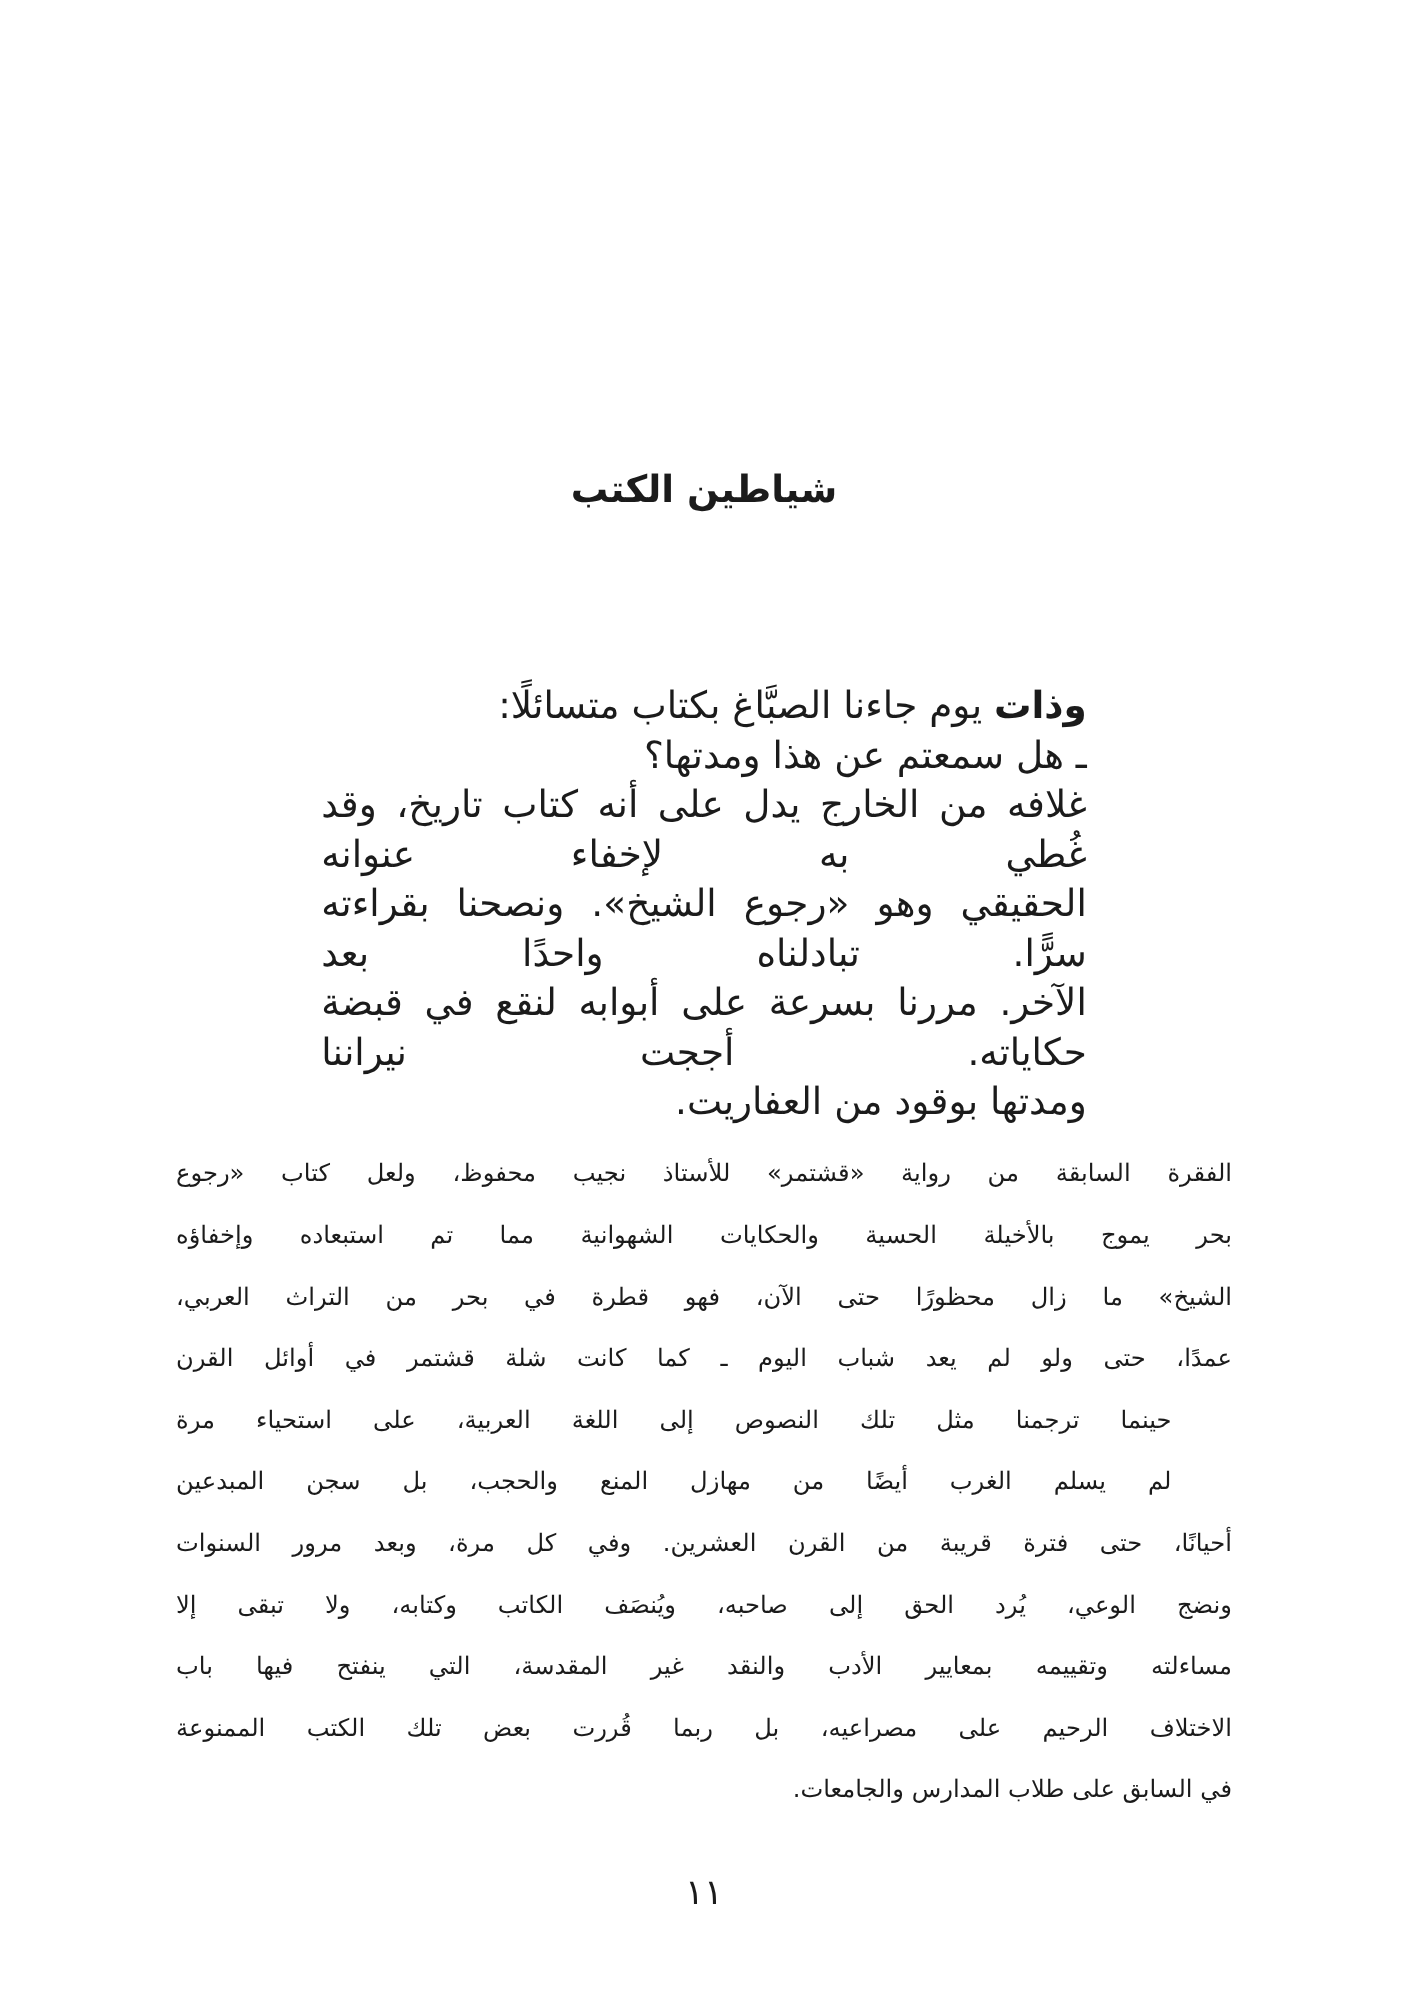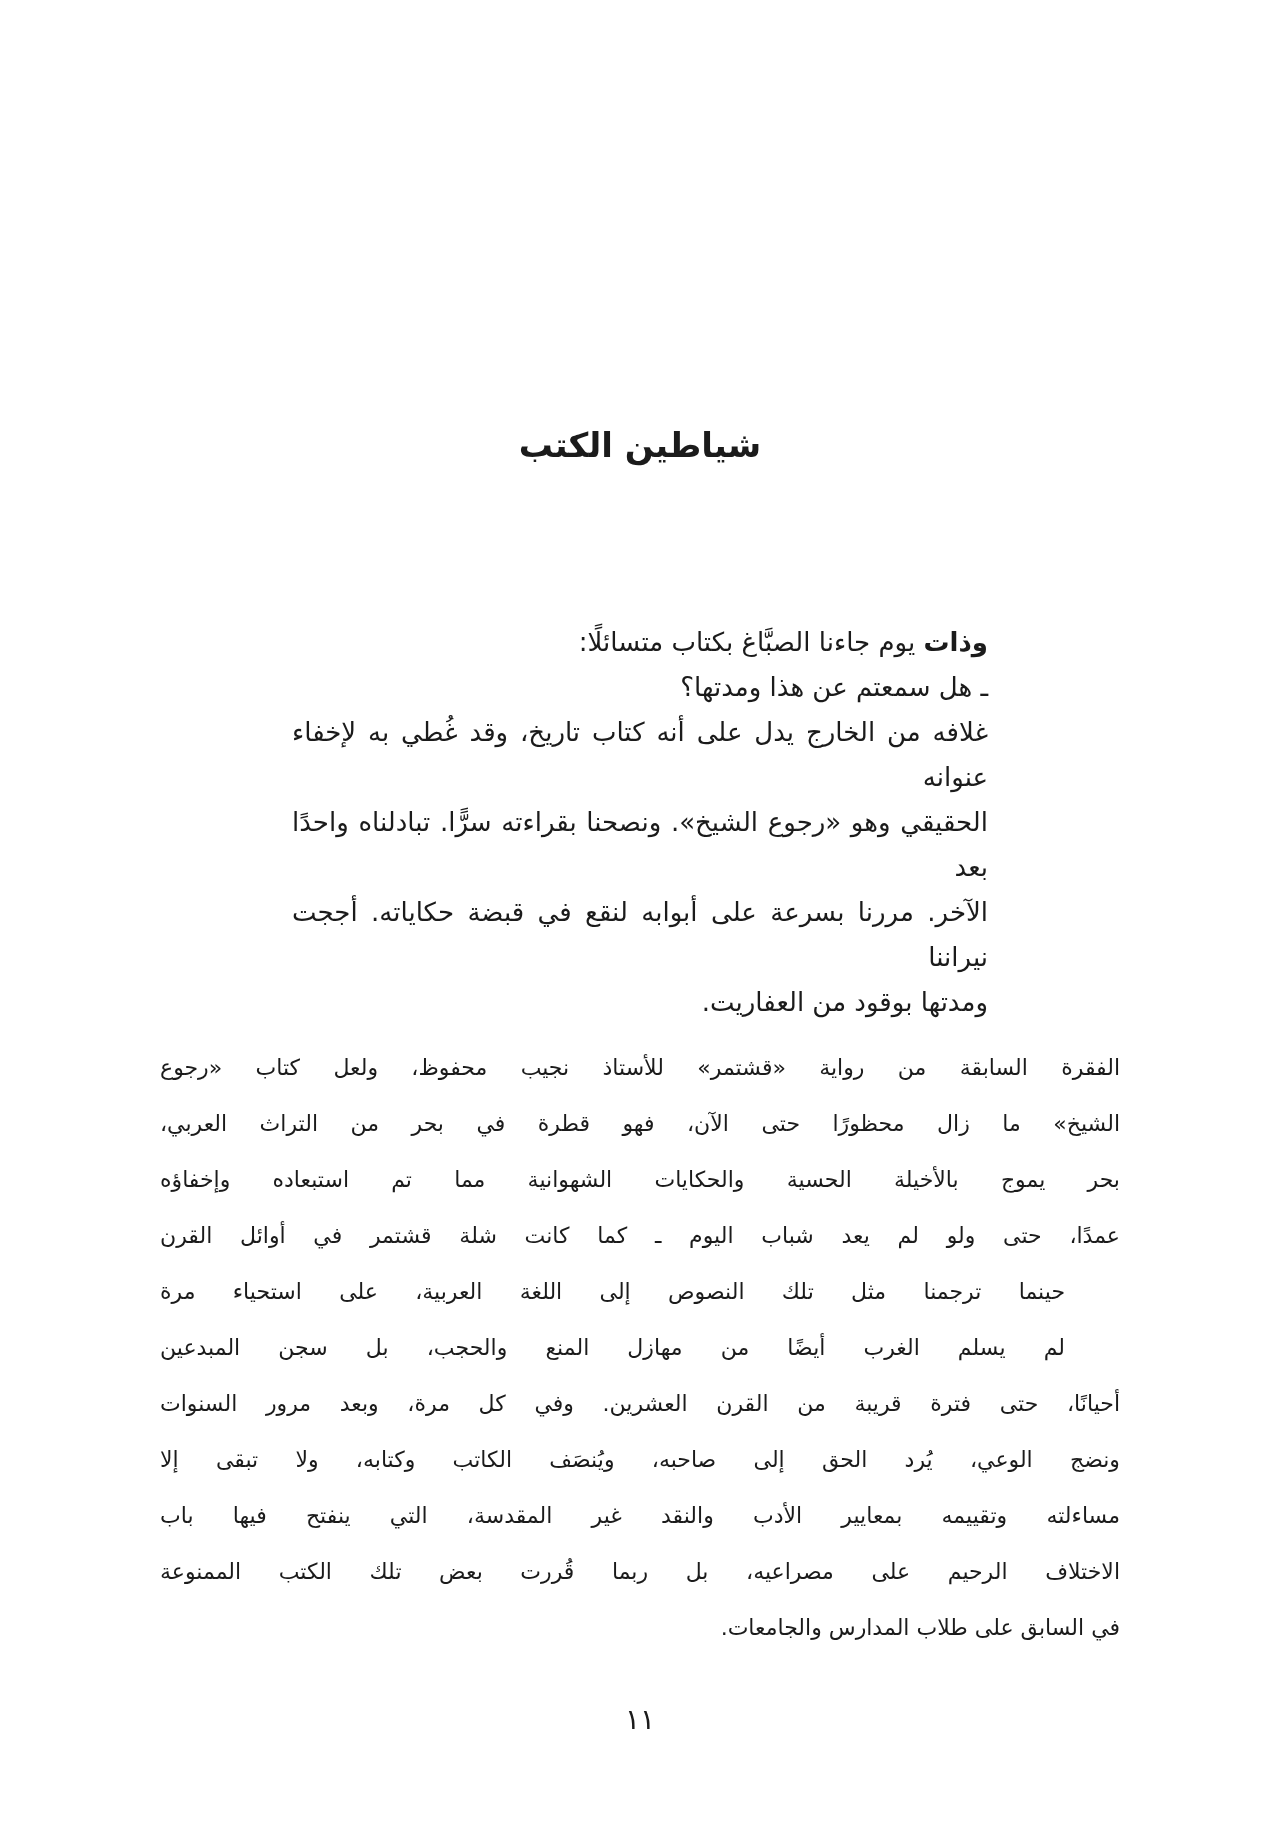--- a/index.html
+++ b/index.html
@@ -23,21 +23,21 @@
   .title {
     margin: 0 160px;
     text-align: center;
     font-size: 34px;
     line-height: 50px;
     font-weight: bold;
     letter-spacing: 0;
   }
   .quote {
     margin: 150px 292px 0 292px; 
-    font-size: 26px;
+    font-size: 34px;
     line-height: 45px;
   }
   .body-text {
     margin: 15px 160px 0 160px;
     font-size: 22px;
     line-height: 56px;
   }
   .t-line {
     white-space: nowrap;
     overflow: visible;
@@ -53,21 +53,21 @@
   }
   .indent {
     padding-right: 55px;
   }
   .lead {
     font-weight: bold;
   }
   .page-number {
     margin-top: 46px;
     text-align: center;
-    font-size: 28px;
+    font-size: 32px;
     line-height: 36px;
   }
 </style>
 </head>
 <body>
 
 <div class="page">
 
   <h1 class="title">شياطين الكتب</h1>
 
@@ -77,22 +77,22 @@
     <div class="t-line just">غلافه من الخارج يدل على أنه كتاب تاريخ، وقد غُطي به لإخفاء عنوانه</div>
     <div class="t-line just">الحقيقي وهو «رجوع الشيخ». ونصحنا بقراءته سرًّا. تبادلناه واحدًا بعد</div>
     <div class="t-line just">الآخر. مررنا بسرعة على أبوابه لنقع في قبضة حكاياته. أججت نيراننا</div>
     <div class="t-line endline">ومدتها بوقود من العفاريت.</div>
   </div>
 
   <div class="body-text">
 
     <div>
       <div class="t-line just">الفقرة السابقة من رواية «قشتمر» للأستاذ نجيب محفوظ، ولعل كتاب «رجوع</div>
+      <div class="t-line just">بحر يموج بالأخيلة الحسية والحكايات الشهوانية مما تم استبعاده وإخفاؤه</div>
       <div class="t-line just">الشيخ» ما زال محظورًا حتى الآن، فهو قطرة في بحر من التراث العربي،</div>
-      <div class="t-line just">بحر يموج بالأخيلة الحسية والحكايات الشهوانية مما تم استبعاده وإخفاؤه</div>
       <div class="t-line just">عمدًا، حتى ولو لم يعد شباب اليوم ـ كما كانت شلة قشتمر في أوائل القرن</div>
     </div>
 
     <div>
       <div class="t-line just indent">حينما ترجمنا مثل تلك النصوص إلى اللغة العربية، على استحياء مرة</div>
     </div>
 
     <div>
       <div class="t-line just indent">لم يسلم الغرب أيضًا من مهازل المنع والحجب، بل سجن المبدعين</div>
       <div class="t-line just">أحيانًا، حتى فترة قريبة من القرن العشرين. وفي كل مرة، وبعد مرور السنوات</div>

